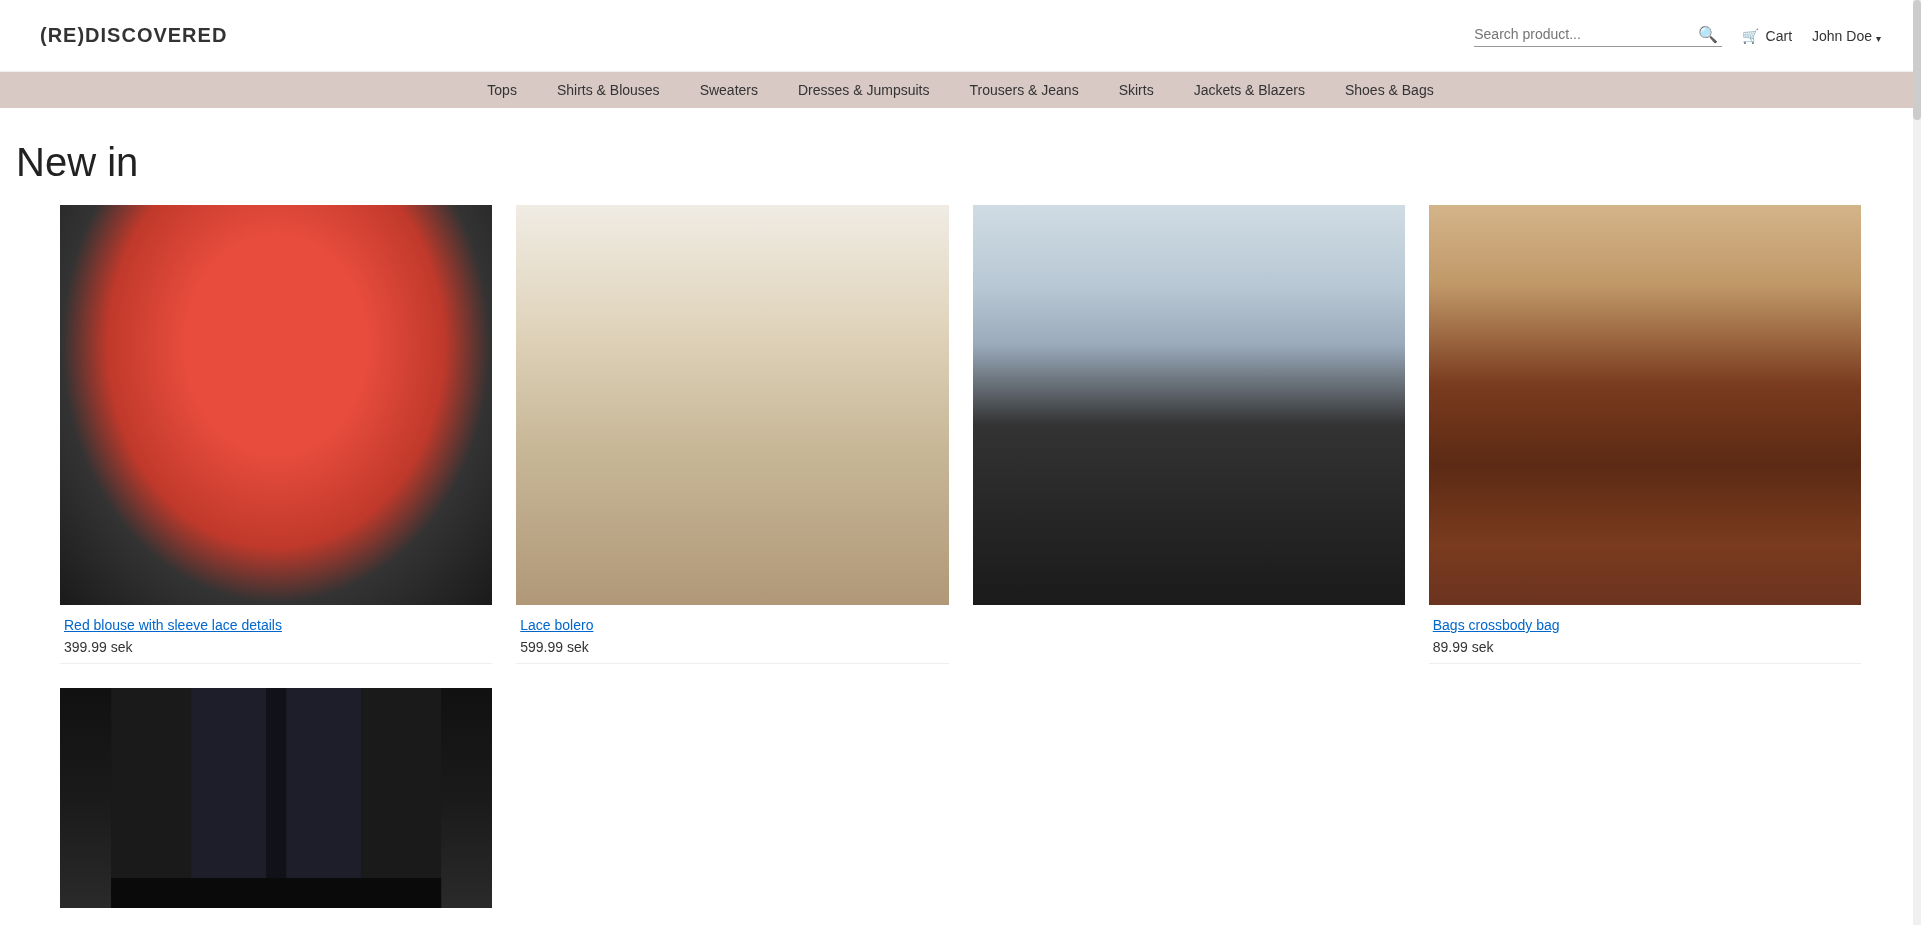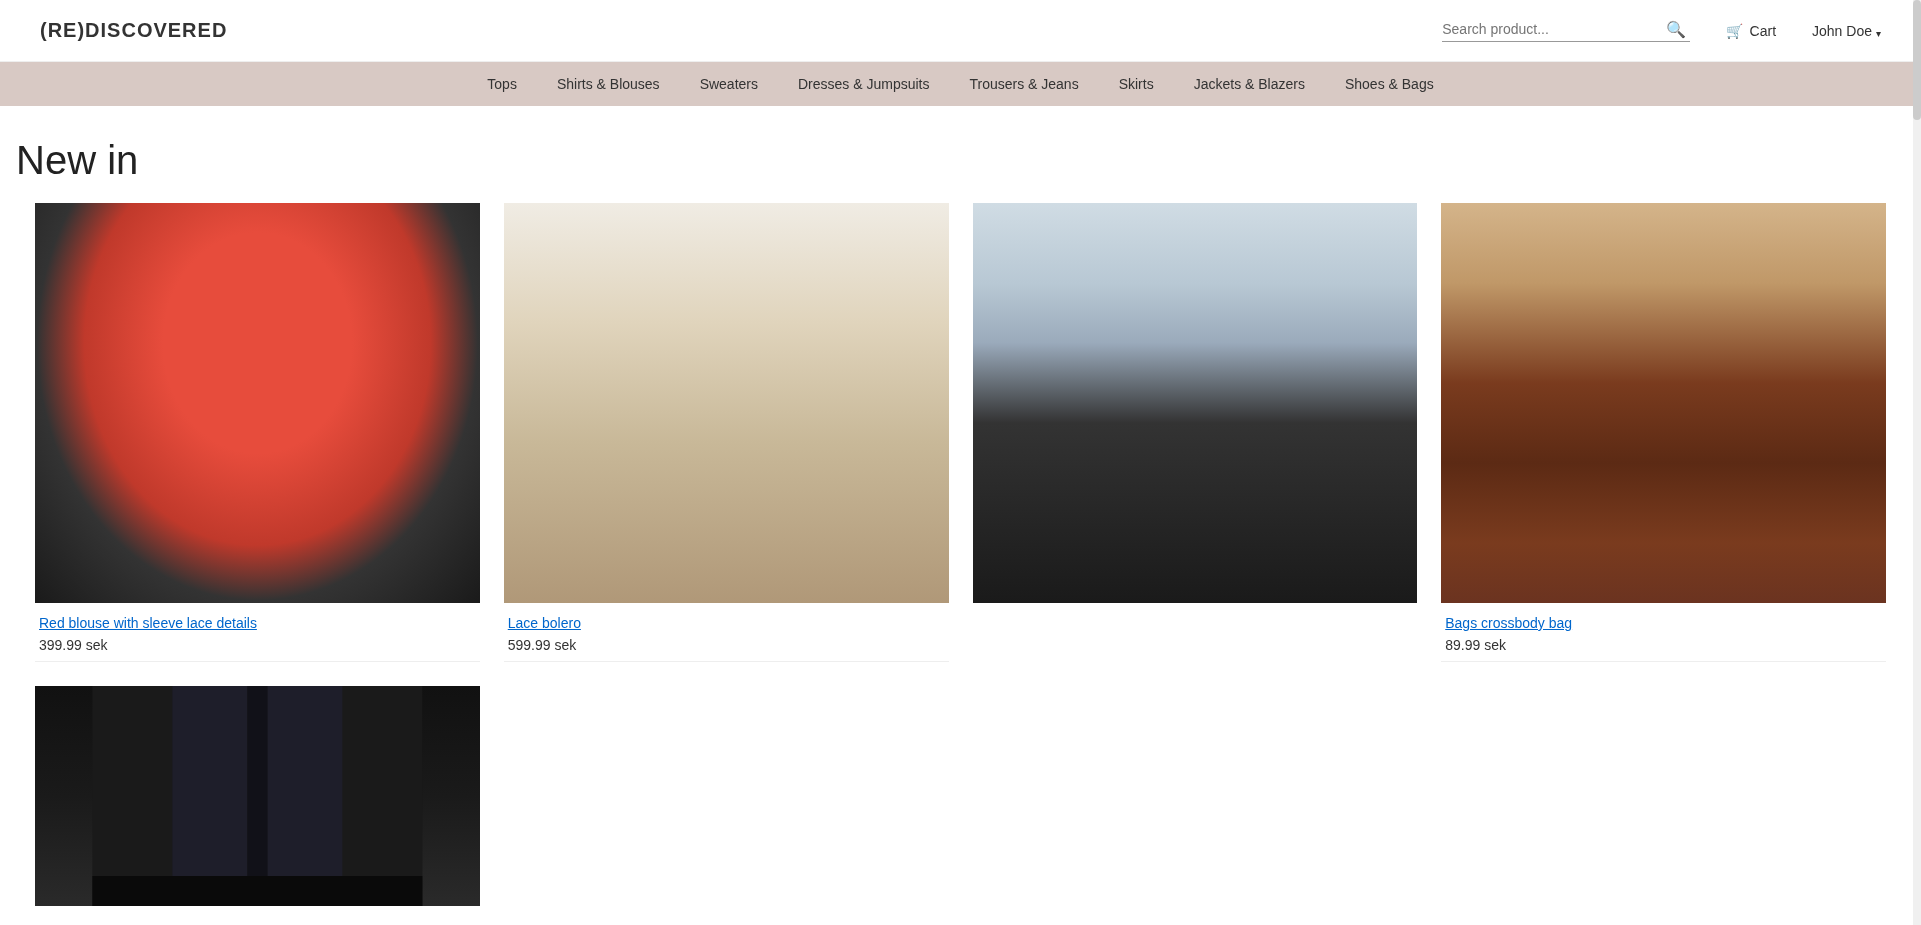--- a/index.html
+++ b/index.html
@@ -16,33 +16,33 @@
     }
 
     
     .header {
       display: flex;
       align-items: center;
       justify-content: space-between;
       padding: 10px 40px;
       background: #fff;
       border-bottom: 1px solid #eee;
-      height: 62px;
+      height: 72px;
     }
     .logo {
       font-size: 20px;
       font-weight: bold;
       color: #333;
       text-decoration: none;
       letter-spacing: 1px;
     }
     .header-right {
       display: flex;
       align-items: center;
-      gap: 36px;
+      gap: 20px;
     }
     .search-container {
       display: flex;
       align-items: center;
       border-bottom: 1px solid #999;
       padding-bottom: 2px;
     }
     .search-input {
       border: none;
       outline: none;
@@ -79,21 +79,21 @@
       font-size: 10px;
     }
 
     
     .nav-bar {
       background: #d8c9c4;
       display: flex;
       align-items: center;
       justify-content: center;
       gap: 40px;
-      height: 44px;
+      height: 36px;
     }
     .nav-item {
       font-size: 14px;
       color: #333;
       text-decoration: none;
       cursor: pointer;
       white-space: nowrap;
     }
 
     
@@ -102,21 +102,21 @@
       padding: 32px 16px 20px;
     }
     .page-title {
       font-size: 40px;
       font-weight: normal;
       color: #222;
     }
 
     
     .products-section {
-      padding: 0 35px;
+      padding: 0 60px;
     }
     .products-grid {
       display: grid;
       grid-template-columns: repeat(4, 1fr);
       gap: 24px;
       margin-bottom: 24px;
     }
     .product-card {
       background: #fff;
       cursor: pointer;

